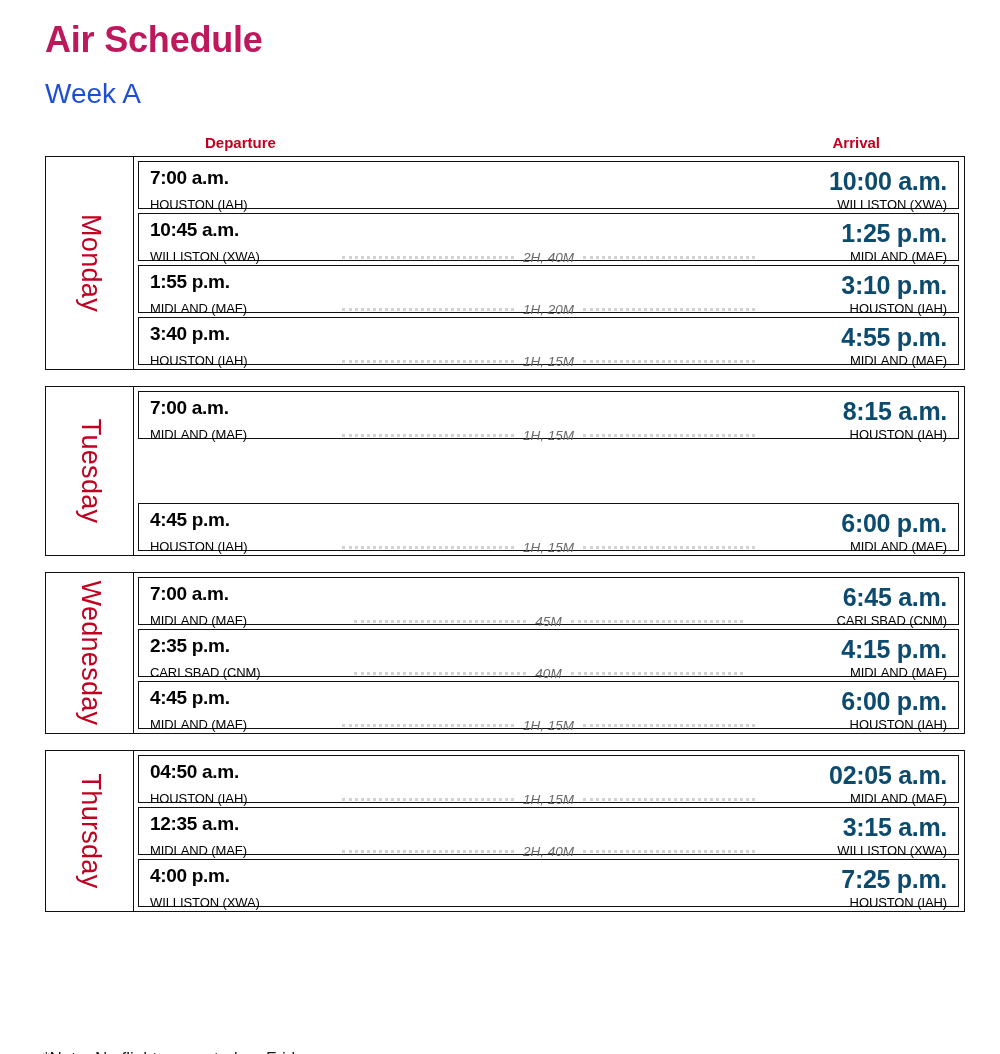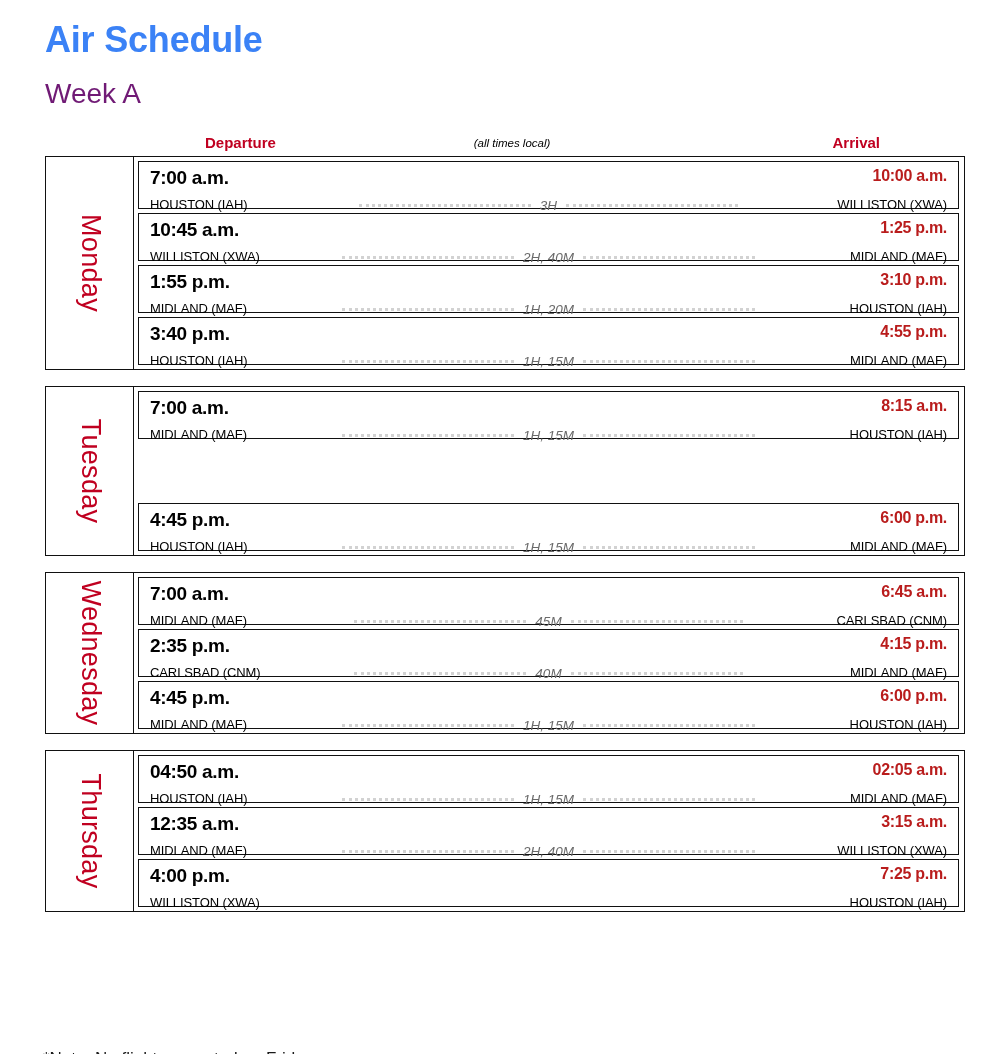--- a/index.html
+++ b/index.html
@@ -22,31 +22,31 @@
     box-sizing: border-box;
   }
 
   
   .title {
     position: absolute;
     left: 45px;
     top: 20px;
     font-size: 36px;
     font-weight: bold;
-    color: #3b82f6;
+    color: #be185d;
     letter-spacing: -0.2px;
     line-height: 1.1;
   }
   .subtitle {
     position: absolute;
     left: 45px;
     top: 79px;
     font-size: 28px;
     font-weight: normal;
-    color: #701a75;
+    color: #1d4ed8;
     line-height: 1.1;
   }
 
   
   .col-headers {
     position: absolute;
     left: 45px;
     top: 134px;
     width: 920px;
     height: 22px;
@@ -143,23 +143,23 @@
     top: 5px;
     font-size: 19px;
     font-weight: bold;
     color: #000000;
     letter-spacing: -0.3px;
   }
   .arr-time {
     position: absolute;
     right: 11px;
     top: 5px;
-    font-size: 16px;
-    font-weight: bold;
-    color: #b91c1c;
+    font-size: 25px;
+    font-weight: bold;
+    color: #0c4a6e;
     letter-spacing: -0.3px;
   }
   .dep-port {
     position: absolute;
     left: 11px;
     top: 35px;
     font-size: 13px;
     font-weight: normal;
     color: #000000;
     letter-spacing: -0.1px;
@@ -211,38 +211,32 @@
 </head>
 <body>
 
 <div class="page">
 
   <div class="title">Air Schedule</div>
   <div class="subtitle">Week A</div>
 
   <div class="col-headers">
     <div class="hdr-departure">Departure</div>
-    <div class="hdr-local">(all times local)</div>
     <div class="hdr-arrival">Arrival</div>
   </div>
 
   <div class="schedule" id="schedule-root">
       <div class="day-block">
         <div class="day-label-cell">
           <div class="day-label">Monday</div>
         </div>
         <div class="flights-cell">
           <div class="flight-row">
             <div class="dep-time">7:00 a.m.</div>
             <div class="dep-port">HOUSTON (IAH)</div>
-            <div class="connector">
-              <div class="conn-dots"></div>
-              <div class="duration">3H</div>
-              <div class="conn-dots"></div>
-            </div>
             <div class="arr-time">10:00 a.m.</div>
             <div class="arr-port">WILLISTON (XWA)</div>
           </div>
           <div class="flight-row">
             <div class="dep-time">10:45 a.m.</div>
             <div class="dep-port">WILLISTON (XWA)</div>
             <div class="connector">
               <div class="conn-dots"></div>
               <div class="duration">2H, 40M</div>
               <div class="conn-dots"></div>

